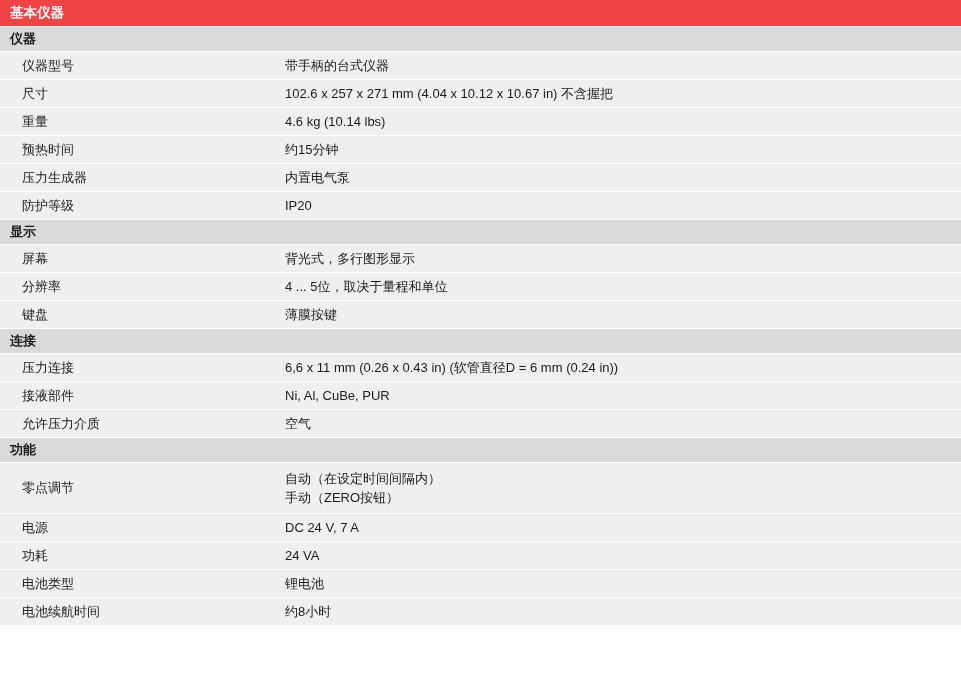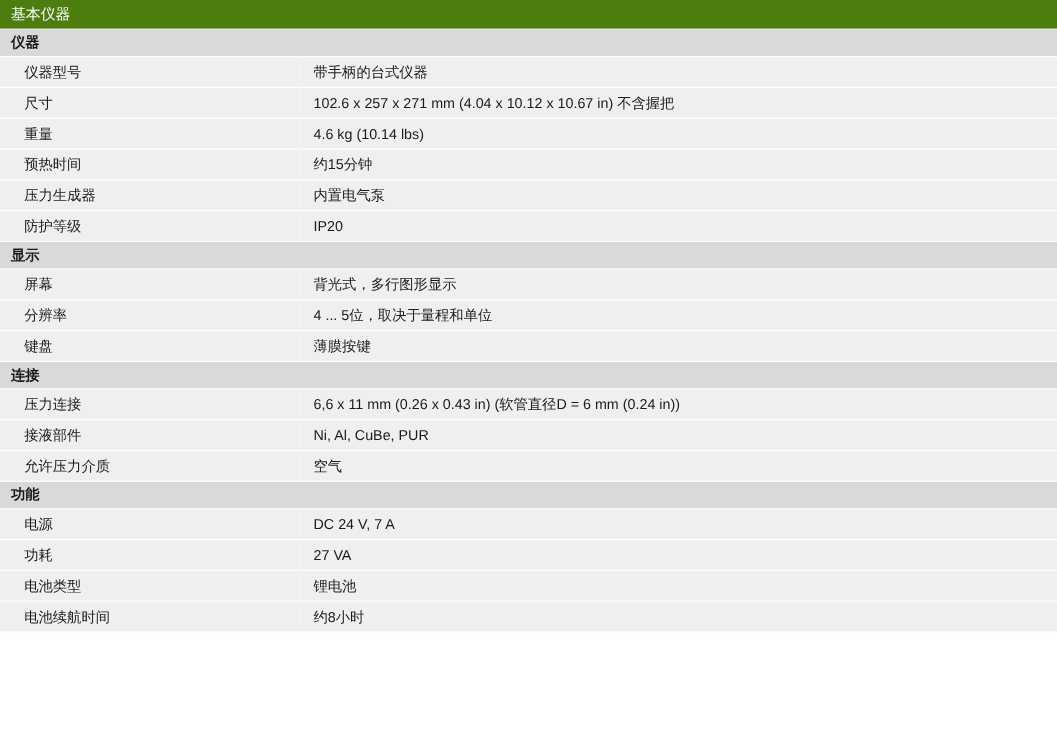--- a/index.html
+++ b/index.html
@@ -18,23 +18,23 @@
   .spec-table {
     width: 961px;
     border-collapse: collapse;
     table-layout: fixed;
   }
   .spec-table td {
     padding: 0;
     vertical-align: middle;
   }
   tr.title-row > td {
-    background: #4d7c0f;
+    background: #ef4444;
     color: #ffffff;
-    font-weight: normal;
+    font-weight: bold;
     font-size: 13.5px;
     height: 26px;
     padding: 0 0 0 10px;
     border-bottom: 1px solid #ffffff;
   }
   tr.section-row > td {
     background: #d9d9d9;
     color: #1a1a1a;
     font-weight: bold;
     font-size: 13px;
@@ -133,27 +133,34 @@
         <td class="label-cell">接液部件</td>
         <td class="value-cell">Ni, Al, CuBe, PUR</td>
       </tr>
       <tr class="data-row">
         <td class="label-cell">允许压力介质</td>
         <td class="value-cell">空气</td>
       </tr>
       <tr class="section-row">
         <td colspan="2">功能</td>
       </tr>
+      <tr class="data-row tall">
+        <td class="label-cell">零点调节</td>
+        <td class="value-cell">
+          <span class="value-line">自动（在设定时间间隔内）</span>
+          <span class="value-line">手动（ZERO按钮）</span>
+        </td>
+      </tr>
       <tr class="data-row">
         <td class="label-cell">电源</td>
         <td class="value-cell">DC 24 V, 7 A</td>
       </tr>
       <tr class="data-row">
         <td class="label-cell">功耗</td>
-        <td class="value-cell">27 VA</td>
+        <td class="value-cell">24 VA</td>
       </tr>
       <tr class="data-row">
         <td class="label-cell">电池类型</td>
         <td class="value-cell">锂电池</td>
       </tr>
       <tr class="data-row">
         <td class="label-cell">电池续航时间</td>
         <td class="value-cell">约8小时</td>
       </tr>
     </tbody>

